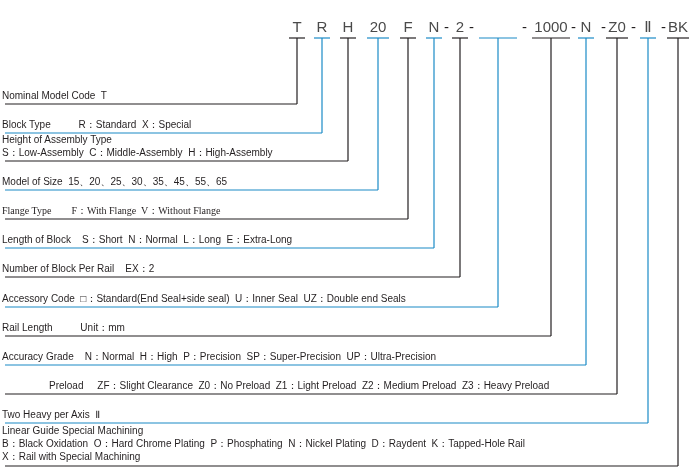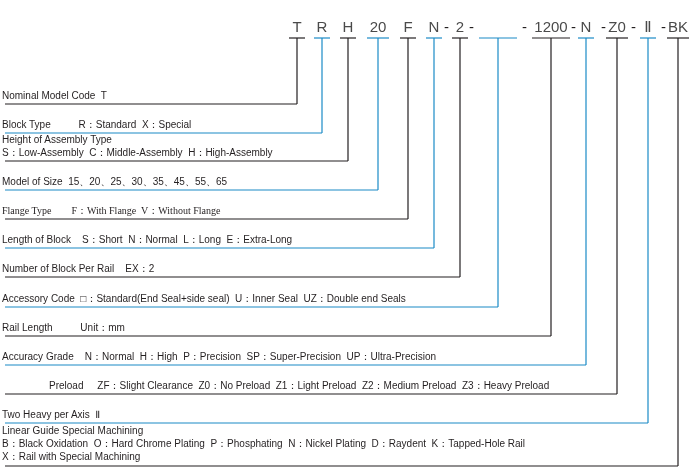--- a/index.html
+++ b/index.html
@@ -56,21 +56,21 @@
   </svg>
 <div id="codes">
     <div class="code" style="left: 277px; width: 40px;">T</div>
     <div class="code" style="left: 302px; width: 40px;">R</div>
     <div class="code" style="left: 328px; width: 40px;">H</div>
     <div class="code" style="left: 358px; width: 40px; text-align: center;">20</div>
     <div class="code" style="left: 388px; width: 40px;">F</div>
     <div class="code" style="left: 414px; width: 40px;">N</div>
     <div class="code" style="left: 440px; width: 40px;">2</div>
     <div class="code" style="left: 478px; width: 40px;"></div>
-    <div class="code" style="left: 531px; width: 40px;">1200</div>
+    <div class="code" style="left: 531px; width: 40px;">1000</div>
     <div class="code" style="left: 566px; width: 40px;">N</div>
     <div class="code" style="left: 597px; width: 40px;">Z0</div>
     <div class="code" style="left: 628px; width: 40px;">Ⅱ</div>
     <div class="code" style="left: 658px; width: 40px; text-align: center;">BK</div>
     <div class="dash" style="left: 444px;">-</div>
     <div class="dash" style="left: 469px;">-</div>
     <div class="dash" style="left: 522px;">-</div>
     <div class="dash" style="left: 571px;">-</div>
     <div class="dash" style="left: 601px;">-</div>
     <div class="dash" style="left: 631px;">-</div>

